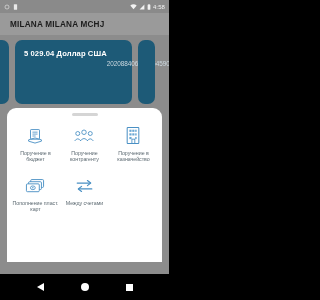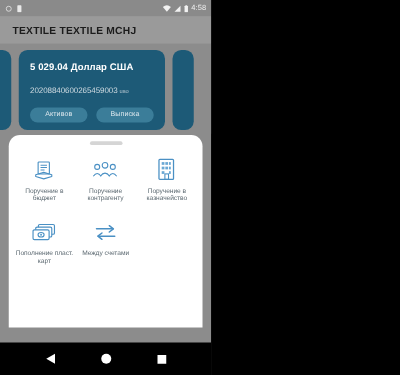--- a/index.html
+++ b/index.html
@@ -51,21 +51,21 @@
     background:#1d5a77;
   }
   .card.side { width:17px; background:#1d5a77; }
   .card.side.left { margin-left:-8px; }
   .card.side.right { margin-right:-8px; }
   .card.gap { width:6px; background:transparent; }
   .card.main {
     width:117px;
     background:#1d5a77;
     padding:9px 9px 0 9px;
-    display:flex; flex-direction:column;
+    display:flex; 
   }
   .balance {
     font-size:7.6px; font-weight:bold; color:#ffffff;
     letter-spacing:.1px; white-space:nowrap;
   }
   .account-line { margin-top:3px; white-space:nowrap; }
   .account-no {
     font-size:6.4px; color:#cdd9e0; letter-spacing:-.05px;
   }
   .account-cur {
@@ -163,21 +163,21 @@
       </svg>
       <svg class="ic" width="4" height="6" viewBox="0 0 12 22">
         <rect x="4" y="0" width="4" height="2" fill="#f2f2f2"></rect>
         <rect x="1" y="2" width="10" height="19" rx="1.5" fill="#f2f2f2"></rect>
       </svg>
       <span class="sb-time">4:58</span>
     </div>
   </div>
 
   <div class="header">
-    <span class="header-title">TEXTILE TEXTILE MCHJ</span>
+    <span class="header-title">MILANA MILANA MCHJ</span>
   </div>
 
   <div class="carousel">
     <div class="card side left"></div>
     <div class="card gap"></div>
 
     <div class="card main">
       <div class="balance">5 029.04 Доллар США</div>
       <div class="account-line">
         <span class="account-no">20208840600265459003</span><span class="account-cur">uso</span>

